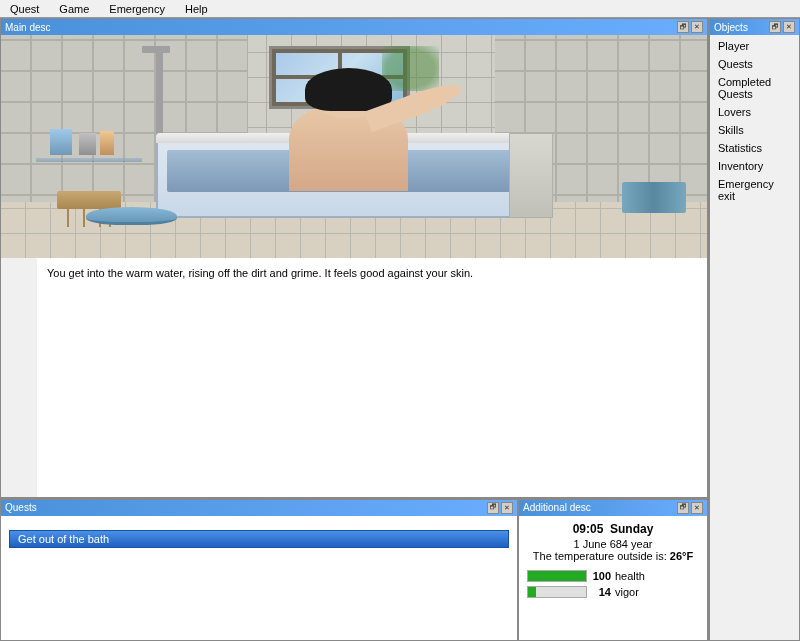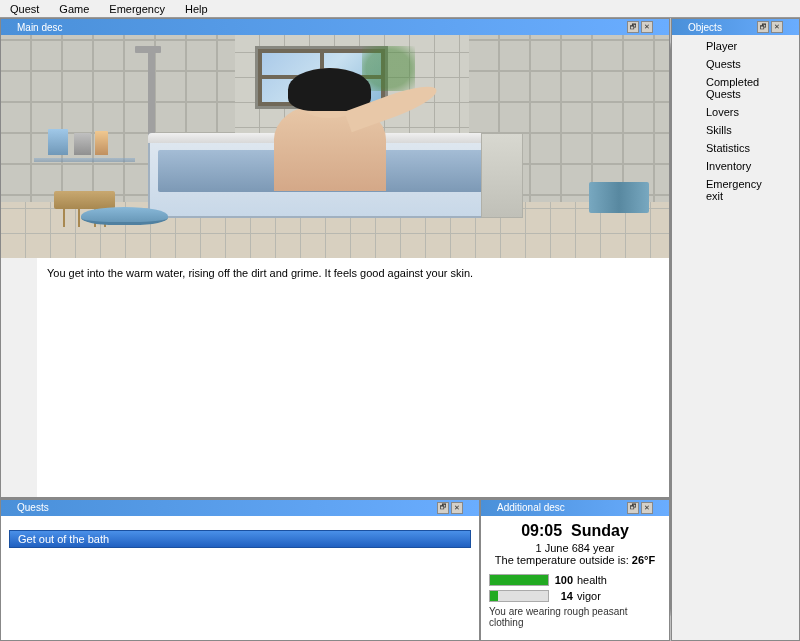--- a/index.html
+++ b/index.html
@@ -47,21 +47,21 @@
       background: #f0f0f0;
       border: 1px solid #888;
       display: flex;
       flex-direction: column;
     }
 
     .panel-titlebar {
       background: linear-gradient(to right, #4a90d9, #6aadff);
       color: white;
       font-size: 10px;
-      padding: 2px 16px;
+      padding: 2px 4px;
       display: flex;
       align-items: center;
       justify-content: space-between;
       min-height: 16px;
     }
 
     .titlebar-controls {
       display: flex;
       gap: 2px;
     }
@@ -411,35 +411,33 @@
       color: white;
       border: 1px solid #1a50a0;
       cursor: pointer;
       font-size: 11px;
       width: calc(100% - 12px);
       text-align: left;
     }
 
     
     .right-panel {
-      width: 130px;
+      width: 92px;
       display: flex;
       flex-direction: column;
       background: #84cc16;
       border-left: 1px solid #888;
-      border-radius: 32px;
     }
 
     .objects-panel {
       flex: 1;
     }
 
     .objects-list {
-      padding: 2px 18px;
-      margin-left: 8px;
+      padding: 2px 0;
     }
     .object-item {
       padding: 3px 8px;
       cursor: pointer;
       font-size: 11px;
       color: #000;
     }
 
     
     .bottom-row {
@@ -460,21 +458,21 @@
       padding: 6px 8px;
       font-size: 11px;
       background: white;
       height: 100%;
       overflow: hidden;
     }
 
     .time-display {
       text-align: center;
       font-weight: bold;
-      font-size: 16px;
+      font-size: 12px;
       margin-bottom: 2px;
     }
     .date-display {
       text-align: center;
     }
     .temp-display {
       text-align: center;
       margin-bottom: 8px;
     }
     .temp-display em { font-style: normal; font-weight: bold; }
@@ -628,21 +626,20 @@
             <span class="stat-value">100</span>
             <span class="stat-label">health</span>
           </div>
           <div class="stat-row">
             <div class="stat-bar-bg">
               <div class="stat-bar-fill" style="width:14%;"></div>
             </div>
             <span class="stat-value">14</span>
             <span class="stat-label">vigor</span>
           </div>
-          <div class="wearing-text">You are wearing rough peasant clothing</div>
         </div>
       </div>
 
     </div>
   </div>
 
   <div class="right-panel">
     <div class="panel-window objects-panel">
       <div class="panel-titlebar">
         <span>Objects</span>

